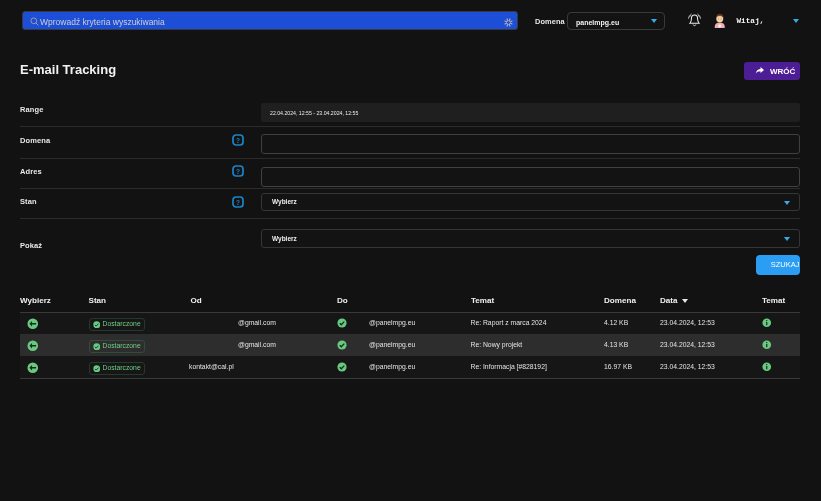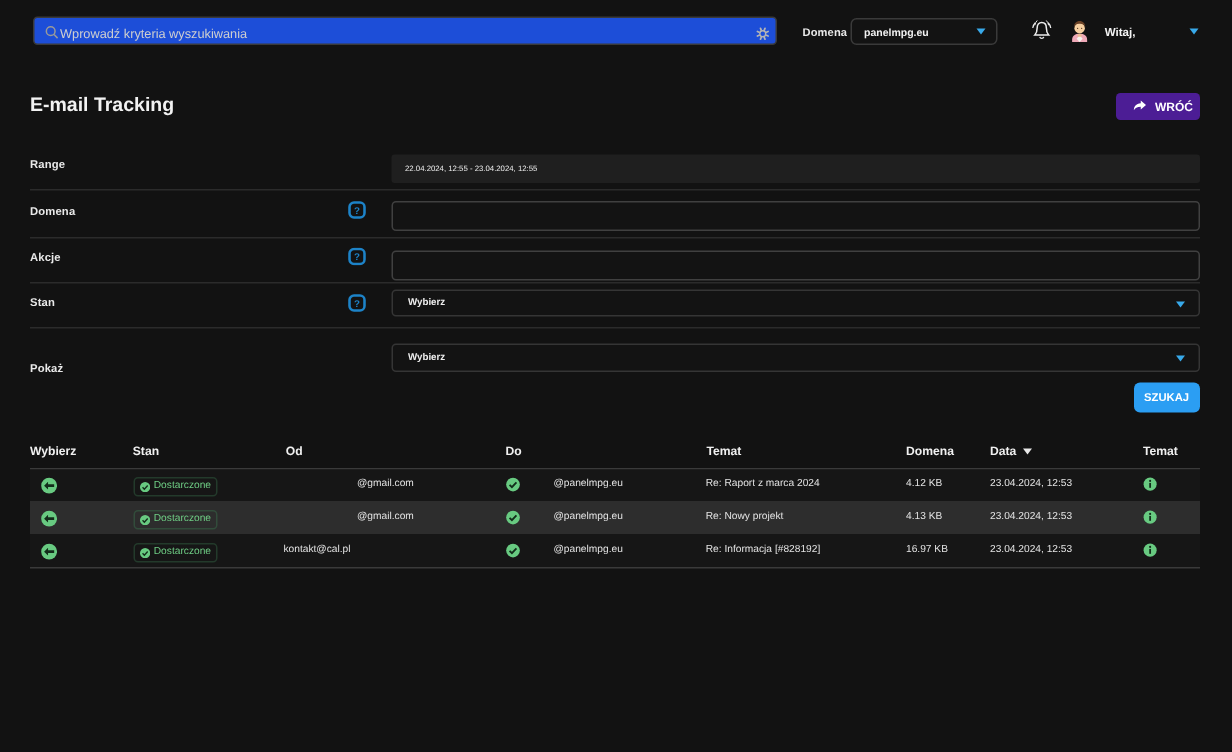--- a/index.html
+++ b/index.html
@@ -47,21 +47,21 @@
 
 <svg class="abs" style="left:712.5px;top:13px;" width="13.5" height="15" viewBox="0 0 27 30">
   <path d="M3.5 27 c0-5.5 4.3-8 10-8 s10 2.5 10 8 l0 3 H3.5z" fill="#efa9b8"></path>
   <path d="M9.5 25.5 L13.5 30 L17.5 25.5 L13.5 21z" fill="#f7f3ee"></path>
   <path d="M10.8 19.5 h5.4 v3.5 h-5.4z" fill="#edbd92"></path>
   <circle cx="13.5" cy="11.5" r="7" fill="#f6cfa0"></circle>
   <path d="M6 11 C6 4.8 9 2 13.5 2 s7.5 2.8 7.5 9 c-1-3.8-2.8-5.2-7.5-5.2 S7 7.2 6 11z" fill="#6b4226"></path>
   <circle cx="10.8" cy="11.8" r=".9" fill="#53361d"></circle>
     <circle cx="16.2" cy="11.8" r=".9" fill="#53361d"></circle>
 </svg>
-<div class="abs" style="left:736.5px;top:16.5px;font-size:7.7px;font-weight:bold;color:#f5f5f5;">Witaj,</div>
+<div class="abs" style="left:736.5px;top:16.5px;font-size:7.7px;font-weight:bold;color:#f5f5f5;font-family:Liberation Mono, monospace;">Witaj,</div>
 <div class="caret abs" style="left:792.8px;top:18.6px;border-left-width:3.7px;border-right-width:3.7px;border-top-width:4.6px;"></div>
 
 <div class="abs" style="left:20px;top:62px;font-size:13px;font-weight:bold;color:#f2f2f2;">E-mail Tracking</div>
 <div class="abs" style="left:744px;top:61.5px;width:56px;height:18.5px;background:#4c1d95;border-radius:3px;">
   <svg class="abs" style="left:11px;top:4.5px;" width="10" height="9" viewBox="0 0 20 18">
       <path d="M11 2 l7 6 -7 6 v-3.6 C6 10.4 3.5 12 1.8 15 2 10 4.5 6.6 11 5.8z" fill="#ffffff"></path>
     </svg>
   <span class="abs" style="left:26px;top:5px;font-size:8px;font-weight:bold;color:#fff;">WRÓĆ</span>
 </div>
 
@@ -72,40 +72,40 @@
 <div class="sep" style="top:125.5px;"></div>
 
 <div class="abs lbl" style="left:20px;top:135.5px;">Domena</div>
 <svg class="abs" style="left:231.5px;top:133.5px;" width="12" height="12" viewBox="0 0 24 24">
     <rect x="2" y="2" width="20" height="20" rx="6" fill="none" stroke="#1d83c8" stroke-width="3.4"></rect>
     <text x="12" y="17" font-size="13" font-weight="bold" fill="#1d83c8" text-anchor="middle" font-family="Liberation Sans">?</text>
   </svg>
 <div class="input" style="top:133.5px;height:20px;"></div>
 <div class="sep" style="top:157.5px;"></div>
 
-<div class="abs lbl" style="left:20px;top:167px;">Akcje</div>
+<div class="abs lbl" style="left:20px;top:167px;">Adres</div>
 <svg class="abs" style="left:231.5px;top:165px;" width="12" height="12" viewBox="0 0 24 24">
     <rect x="2" y="2" width="20" height="20" rx="6" fill="none" stroke="#1d83c8" stroke-width="3.4"></rect>
     <text x="12" y="17" font-size="13" font-weight="bold" fill="#1d83c8" text-anchor="middle" font-family="Liberation Sans">?</text>
   </svg>
 <div class="input" style="top:166.5px;height:20px;"></div>
 <div class="sep" style="top:187.5px;"></div>
 
 <div class="abs lbl" style="left:20px;top:197px;">Stan</div>
 <svg class="abs" style="left:231.5px;top:196px;" width="12" height="12" viewBox="0 0 24 24">
     <rect x="2" y="2" width="20" height="20" rx="6" fill="none" stroke="#1d83c8" stroke-width="3.4"></rect>
     <text x="12" y="17" font-size="13" font-weight="bold" fill="#1d83c8" text-anchor="middle" font-family="Liberation Sans">?</text>
   </svg>
 <div class="selectbox" style="top:192.5px;height:18.5px;">Wybierz<div class="caret abs" style="right:9px;top:7px;"></div></div>
 <div class="sep" style="top:217.5px;"></div>
 
 <div class="abs lbl" style="left:20px;top:241px;">Pokaż</div>
 <div class="selectbox" style="top:229px;height:19px;">Wybierz<div class="caret abs" style="right:9px;top:7px;"></div></div>
 
-<div class="abs" style="left:756px;top:255px;width:43.5px;height:19.5px;background:#2b9ef3;border-radius:4px;text-align:center;line-height:19.5px;font-size:7.5px;font-weight:bold;color:#fff;">SZUKAJ</div>
+<div class="abs" style="left:756px;top:255px;width:43.5px;height:19.5px;background:#2b9ef3;border-radius:4px;text-align:right;line-height:19.5px;font-size:7.5px;font-weight:normal;color:#fff;">SZUKAJ</div>
 
 <div class="hdr" style="left:20px;top:295.5px;">Wybierz</div>
 <div class="hdr" style="left:88.5px;top:295.5px;">Stan</div>
 <div class="hdr" style="left:190.5px;top:295.5px;text-align:right;">Od</div>
 <div class="hdr" style="left:337px;top:295.5px;">Do</div>
 <div class="hdr" style="left:471px;top:295.5px;">Temat</div>
 <div class="hdr" style="left:604px;top:295.5px;">Domena</div>
 <div class="hdr" style="left:660px;top:295.5px;">Data</div>
 <div class="abs" style="left:682px;top:298.5px;width:0;height:0;border-left:3.5px solid transparent;border-right:3.5px solid transparent;border-top:4.5px solid #e8e8e8;"></div>
 <div class="hdr" style="left:762px;top:295.5px;">Temat</div>

